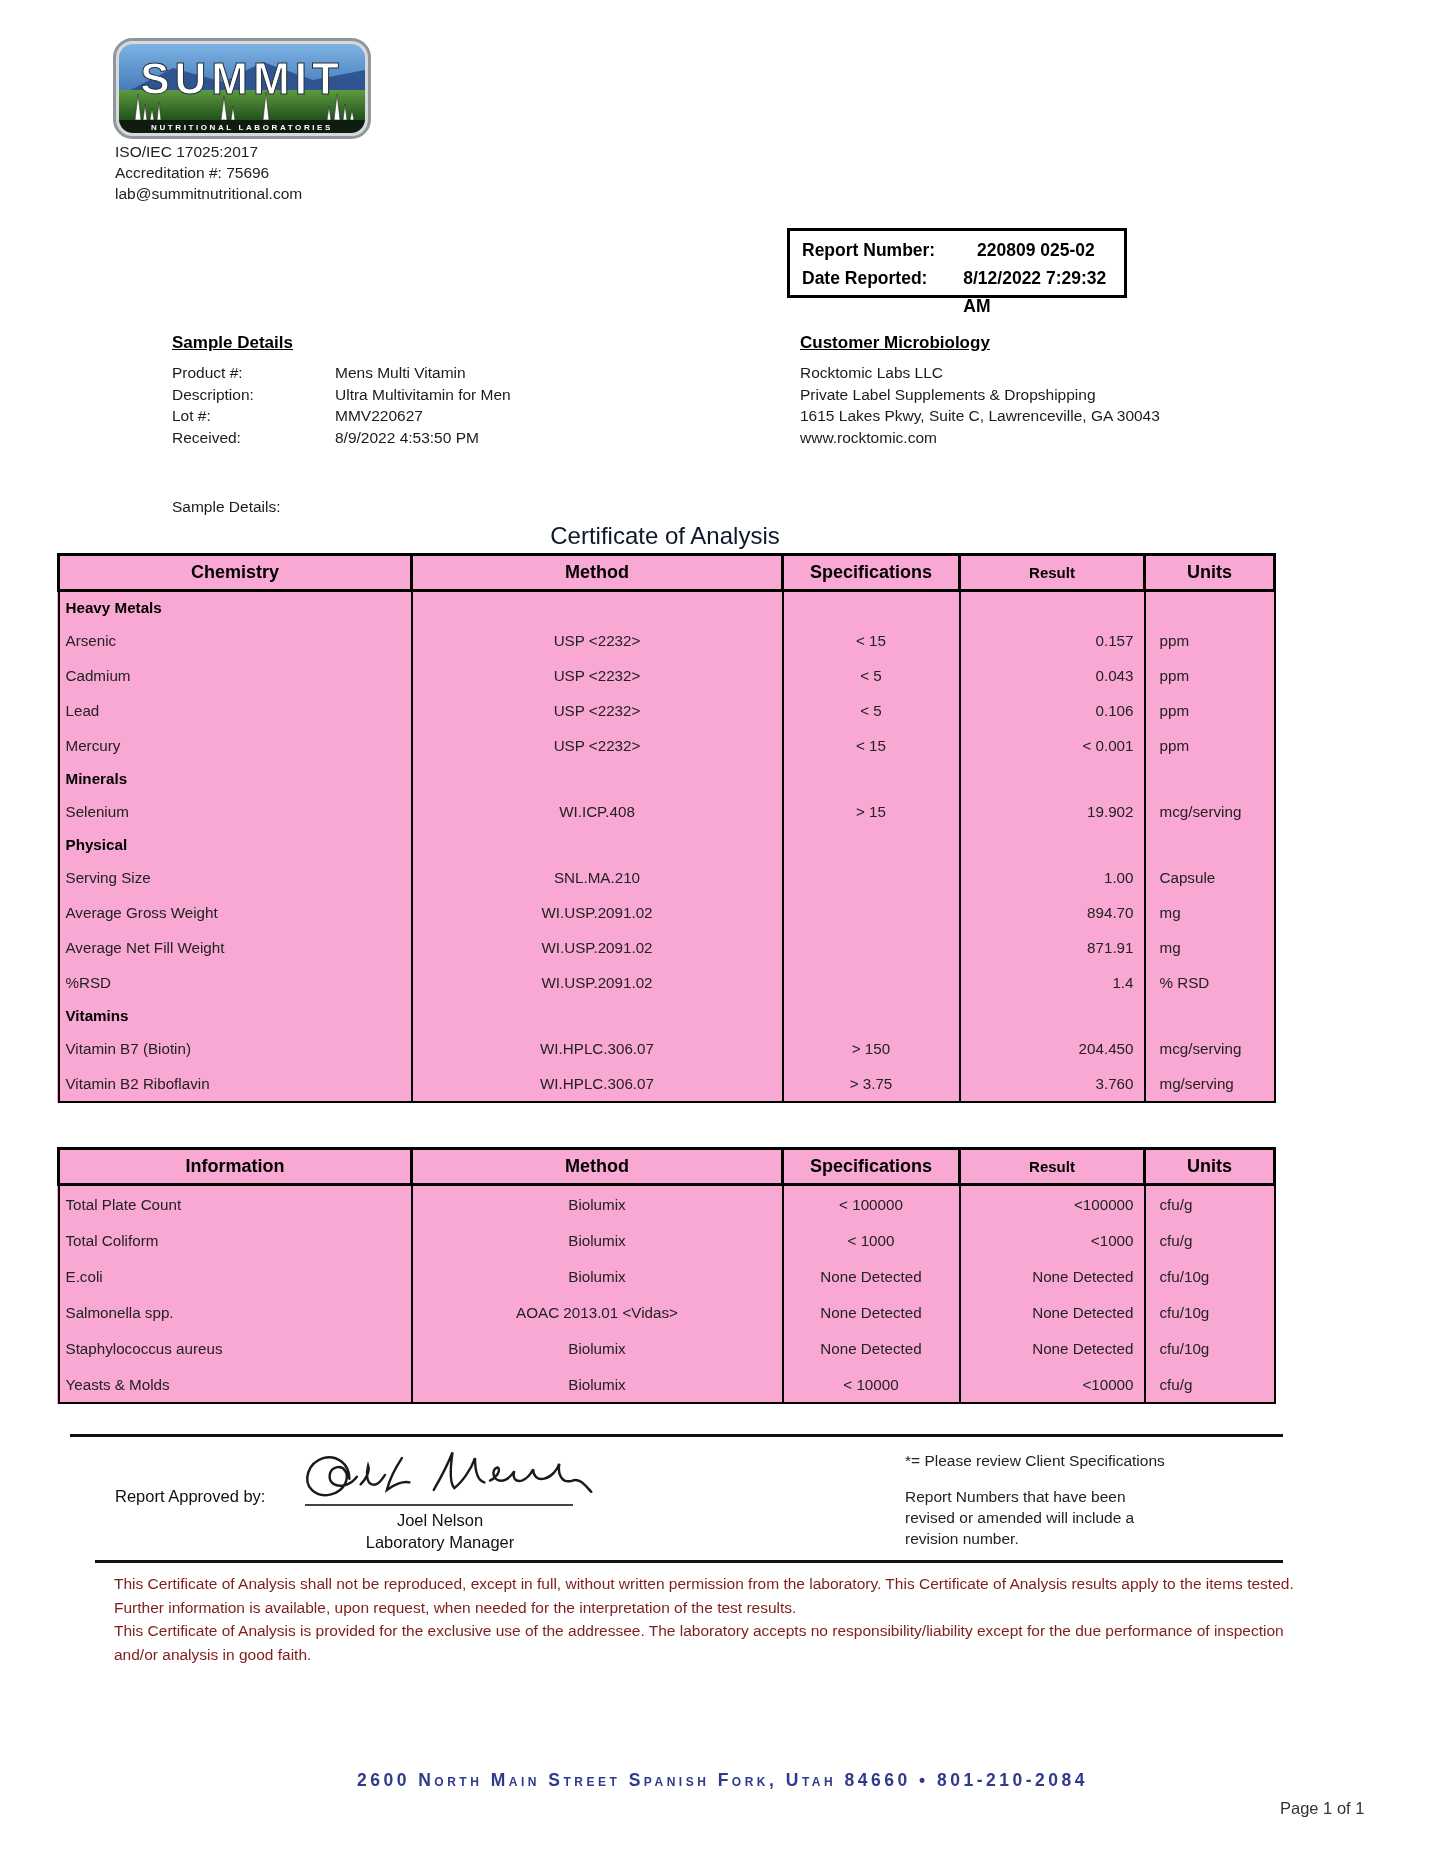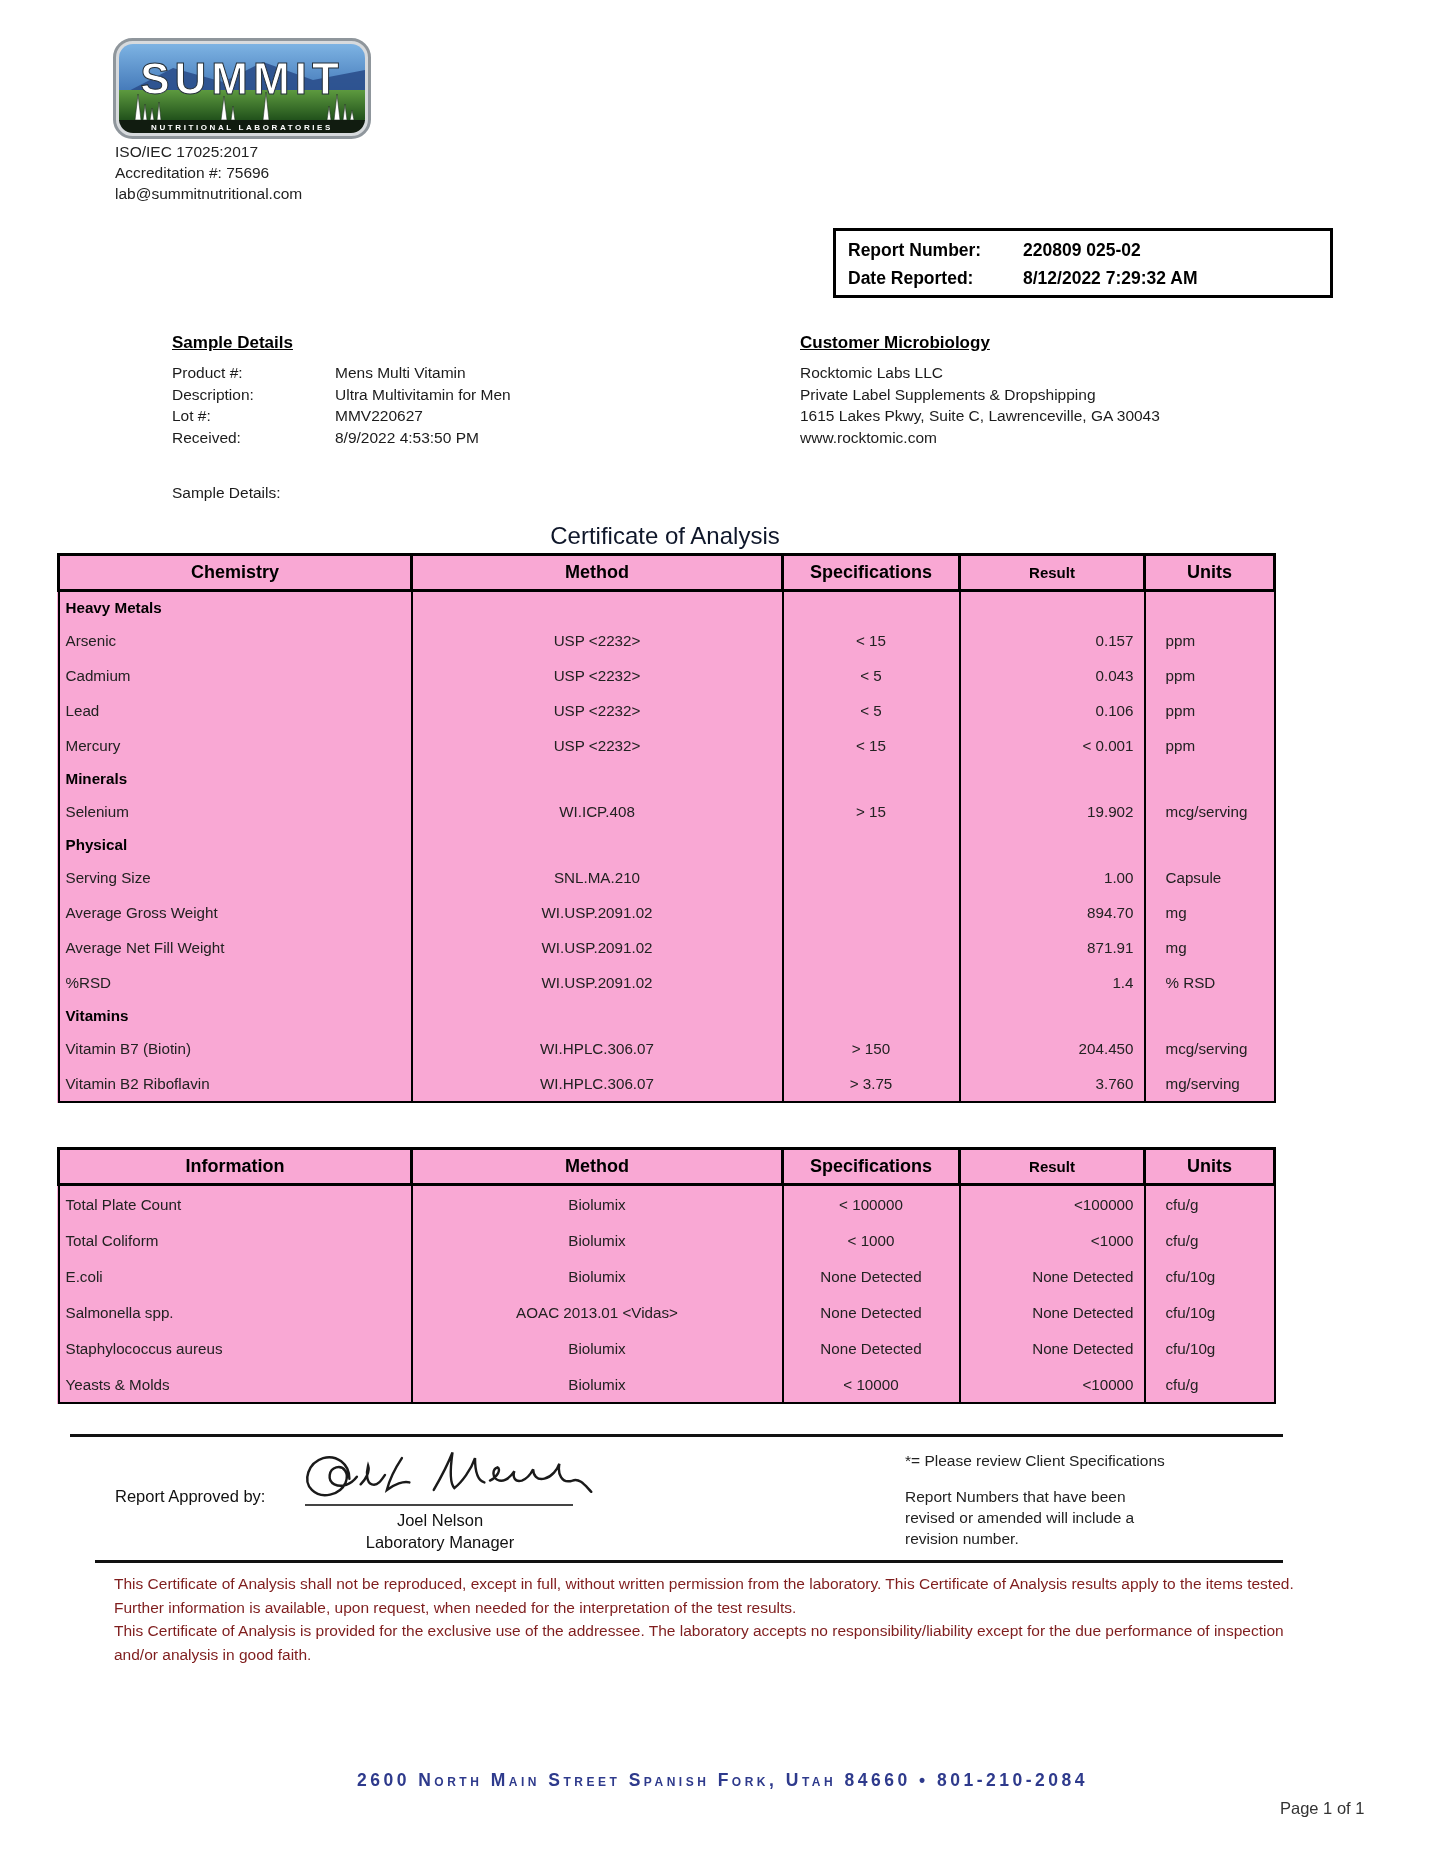--- a/index.html
+++ b/index.html
@@ -16,35 +16,34 @@
 
   
   .logo-wrap{left:113px;top:38px;width:258px;height:101px;}
   .logo-wrap svg{display:block;}
 
   
   .lab-id{left:115px;top:141px;font-size:15.5px;line-height:21px;color:#222;}
 
   
   .report-box{
-    left:787px;top:228px;width:500px;height:70px;
+    left:787px;top:228px;width:340px;height:70px;
     border:3px solid #000;box-sizing:border-box;
     font-size:17.5px;font-weight:700;color:#000;
     padding-top:5px;
-    margin-left:46px;
   }
   .report-row{display:flex;line-height:28px;}
   .report-row .rlabel{width:175px;padding-left:12px;}
 
   
   .blk-heading{font-weight:700;font-size:17px;text-decoration:underline;color:#000;margin-bottom:9px;}
   .sample-block{left:172px;top:333px;font-size:15.5px;}
   .field-row{display:flex;line-height:21.5px;}
   .field-row .flabel{width:163px;}
-  .sample-extra{left:172px;top:484px;font-size:15.5px;text-align:right;}
+  .sample-extra{left:172px;top:498px;font-size:15.5px;text-align:right;}
   .customer-block{left:800px;top:333px;font-size:15.5px;}
   .customer-block .cline{line-height:21.5px;}
 
   
   .coa-title{left:57px;top:522px;width:1216px;text-align:center;font-size:24px;color:#0f172a;}
 
   
   .coa-table{
     table-layout:fixed;width:1216px;border-collapse:collapse;
     border:2px solid #000;background:#f9a8d4;
@@ -65,21 +64,21 @@
     font-size:15.2px;color:#222;padding:0 4px;vertical-align:middle;
   }
   .row-data td{height:35px;}
   .micro .row-data td{height:36px;}
   .row-section td{height:31px;}
   .row-section .c-name{font-weight:700;color:#000;}
   td.c-name{text-align:left;padding-left:6px;}
   td.c-method{text-align:center;}
   td.c-spec{text-align:center;}
   td.c-result{text-align:right;padding-right:10px;}
-  td.c-units{text-align:left;padding-left:20px;}
+  td.c-units{text-align:left;padding-left:14px;}
   .chem-pos{left:57px;top:553px;}
   .micro-pos{left:57px;top:1147px;}
 
   
   .rule{background:#111;}
   .rule-top{left:70px;top:1434px;width:1213px;height:3px;}
   .rule-bottom{left:95px;top:1560px;width:1188px;height:3px;}
   .approve-label{left:115px;top:1487px;font-size:16.5px;color:#111;}
   .sig-svg{left:295px;top:1443px;width:300px;height:62px;}
   .sig-line{left:305px;top:1504px;width:268px;height:2px;background:#444;}

